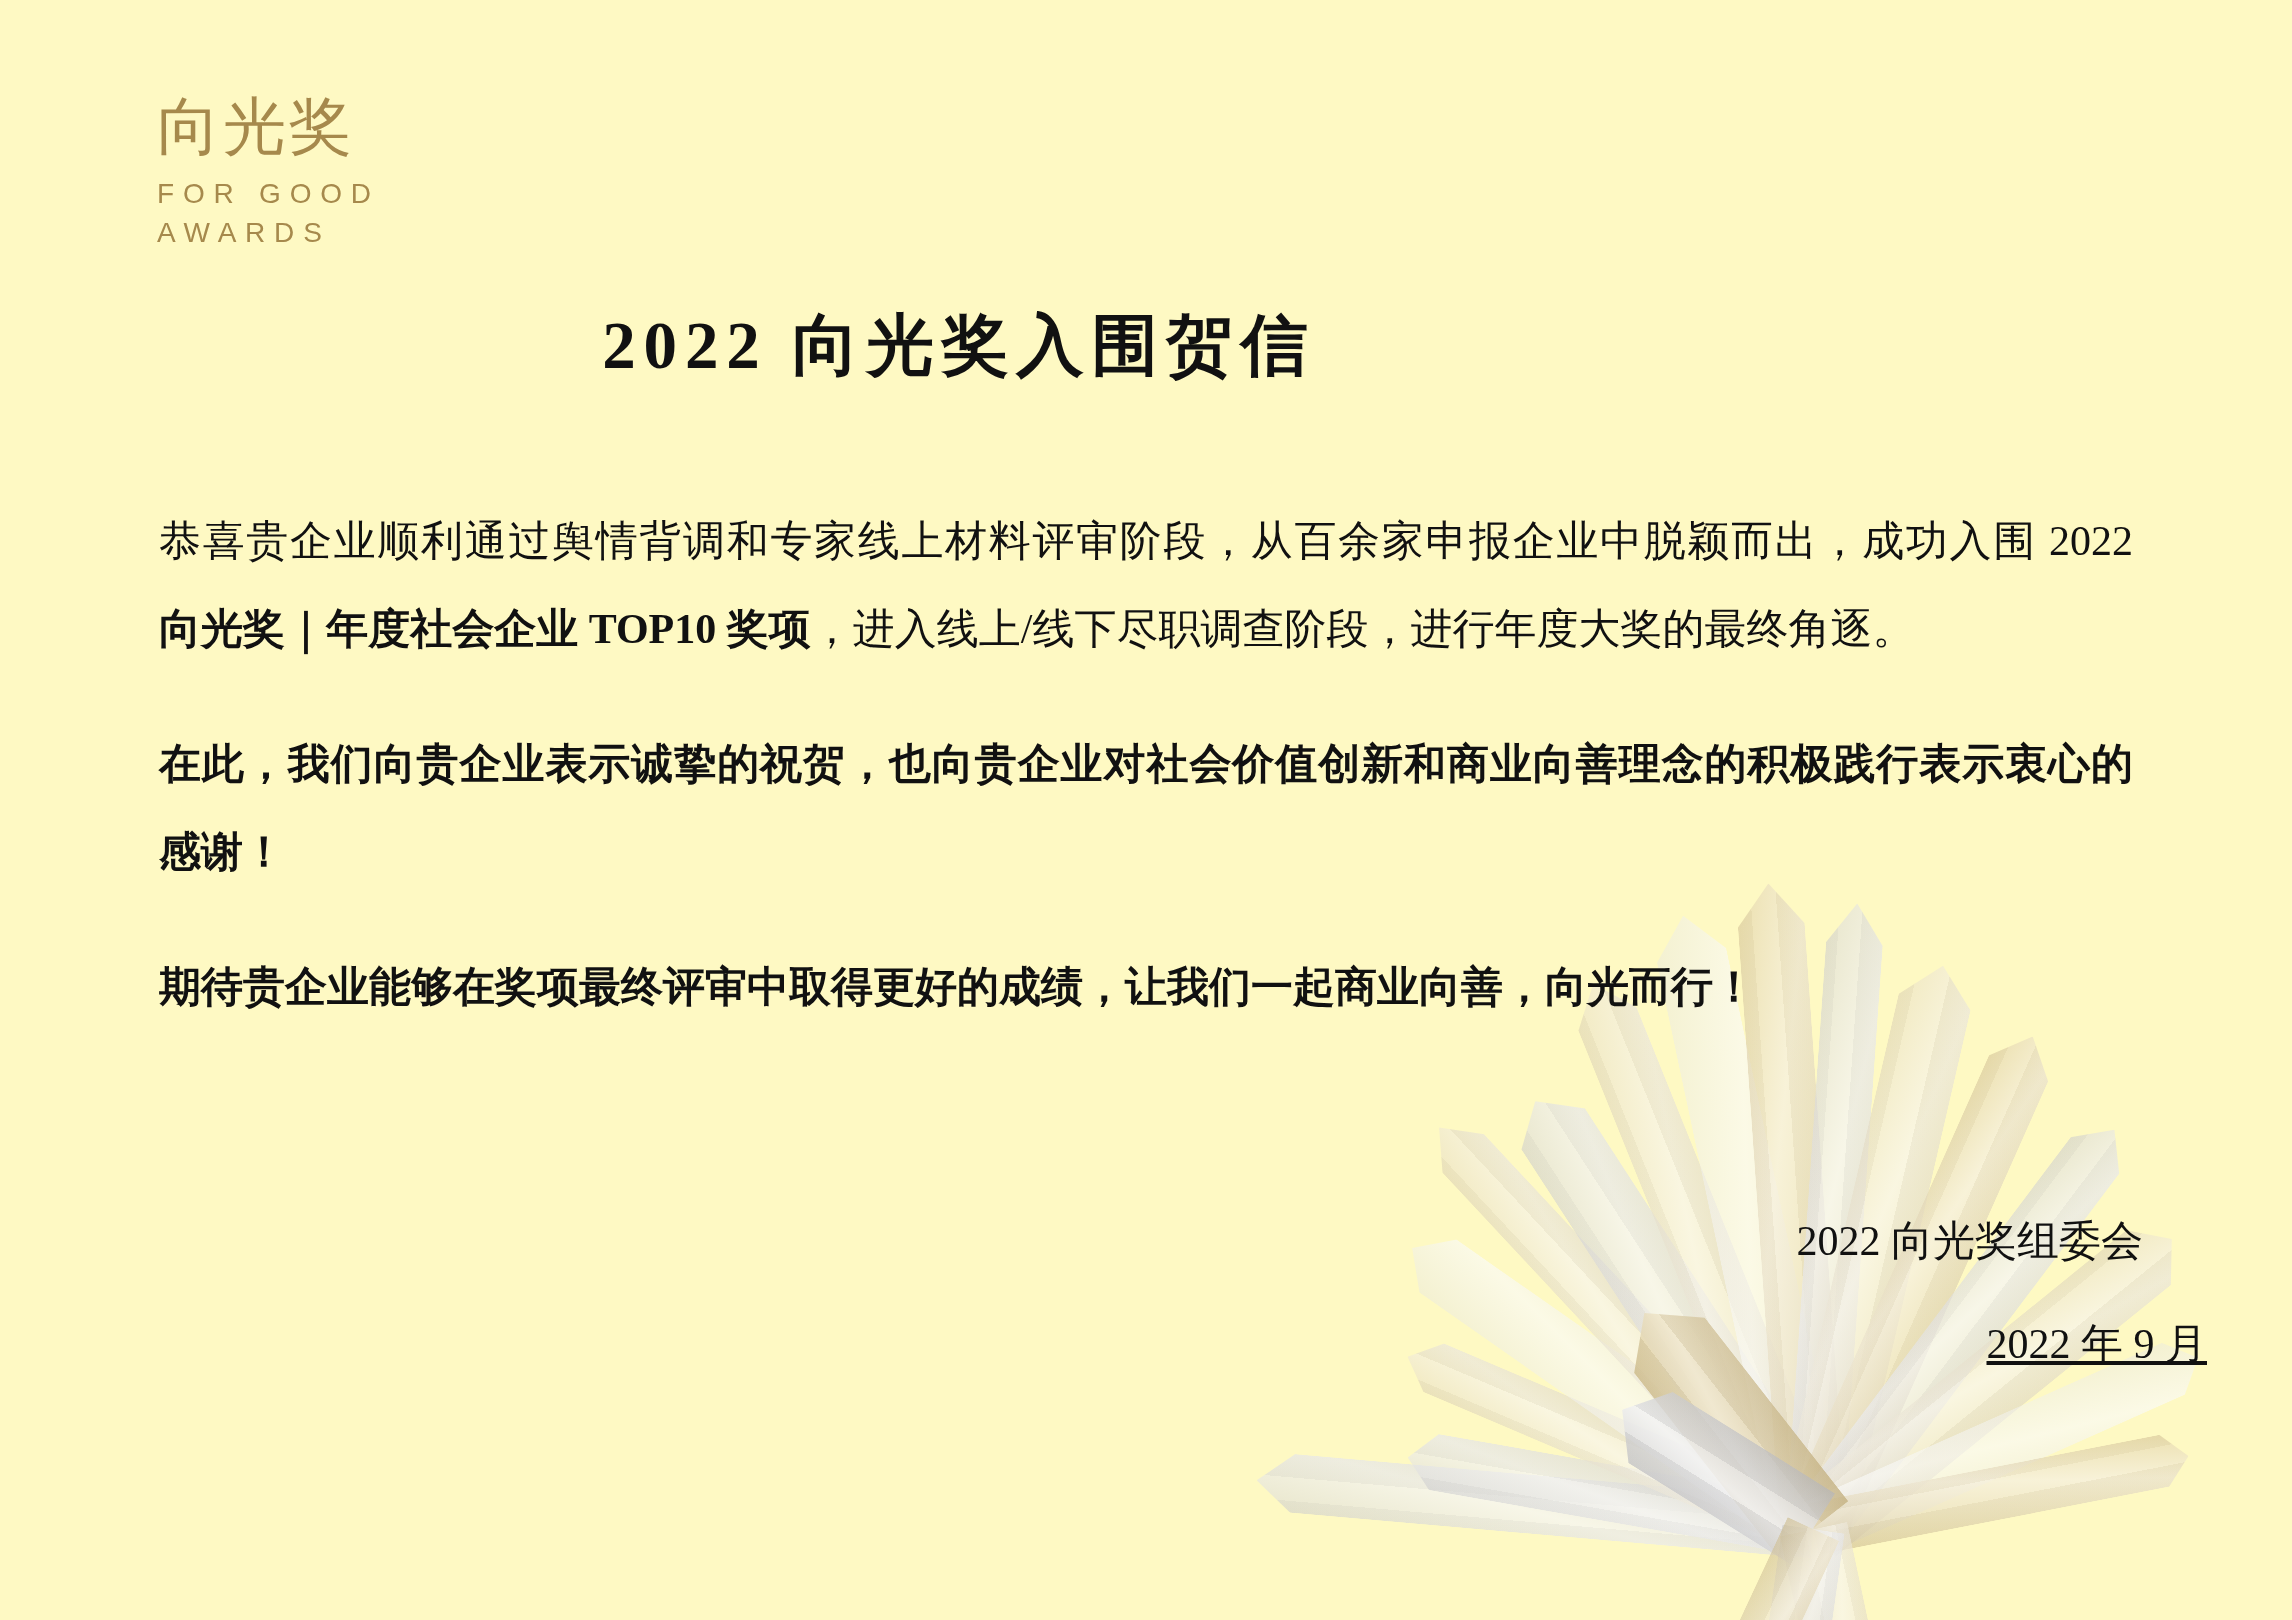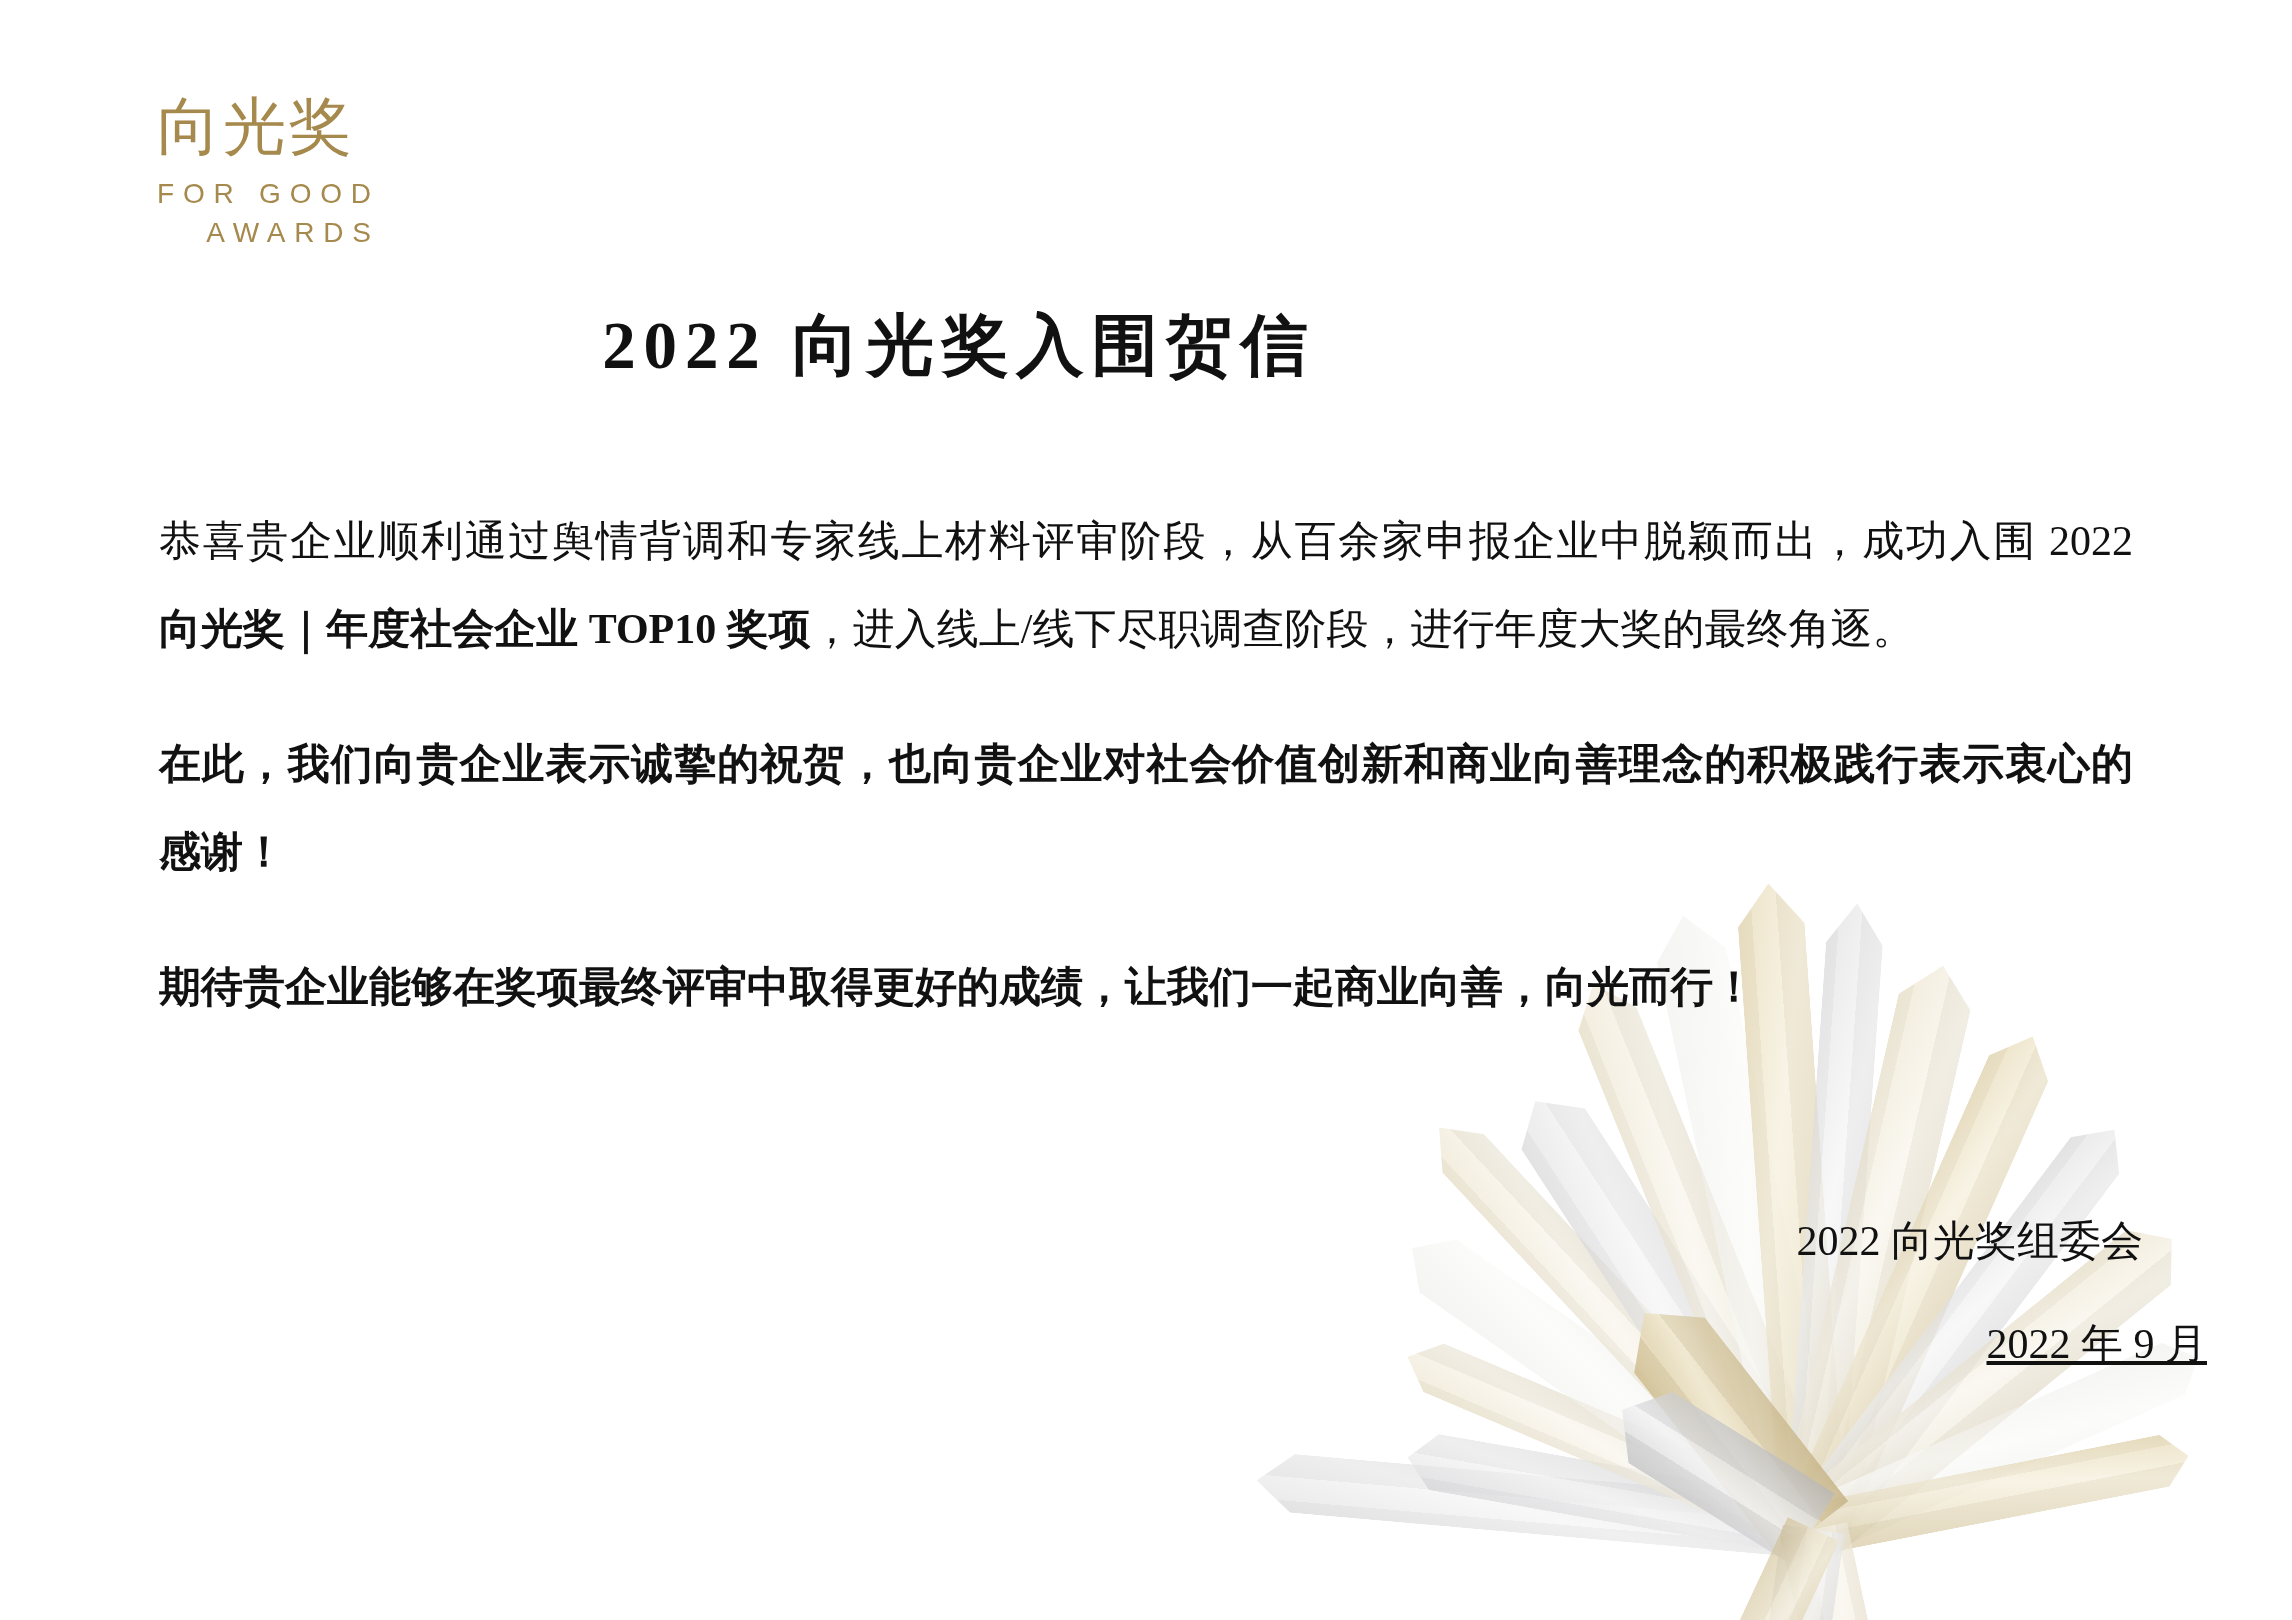--- a/index.html
+++ b/index.html
@@ -1,21 +1,21 @@
 <!DOCTYPE html>
 <html lang="zh"><head>
 <meta charset="utf-8">
 <title>2022 向光奖入围贺信</title>
 <style>
   html,body{margin:0;padding:0;background:#888;}
   .page{
     position:relative;
     width:2293px;height:1620px;
     margin:0 auto;
-    background:#ffffff;
+    background:#fef9c3;
     overflow:hidden;
     font-family:"Liberation Serif","DejaVu Serif",serif;
     color:#111111;
   }
 
   
   .crystals{position:absolute;left:1127px;top:843px;width:1165px;height:777px;z-index:1;pointer-events:none;}
   .crystal{
     position:absolute;
     transform-origin:50% 100%;
@@ -41,21 +41,21 @@
       linear-gradient(100deg,rgba(205,205,208,.7),rgba(242,242,243,.85) 45%,rgba(198,198,201,.65));}
 
   
   .logo{position:absolute;left:157px;top:90px;z-index:2;color:#a6894c;}
   .logo-cn{
     font-family:"Liberation Sans","DejaVu Sans",sans-serif;
     font-size:63px;line-height:1.15;letter-spacing:2.9px;font-weight:400;
   }
   .logo-en{
     font-family:"Liberation Sans","DejaVu Sans",sans-serif;
-    font-size:28px;line-height:39px;letter-spacing:8.8px;font-weight:400;text-align:right;
+    font-size:28px;line-height:39px;letter-spacing:8.8px;font-weight:400;
   }
   .logo-en.first{margin-top:11.8px;}
 
   
   .title{
     position:absolute;left:0;top:302px;width:1918px;margin:0;z-index:2;
     text-align:center;font-size:67px;line-height:86px;font-weight:700;letter-spacing:7.8px;
   }
 
   

